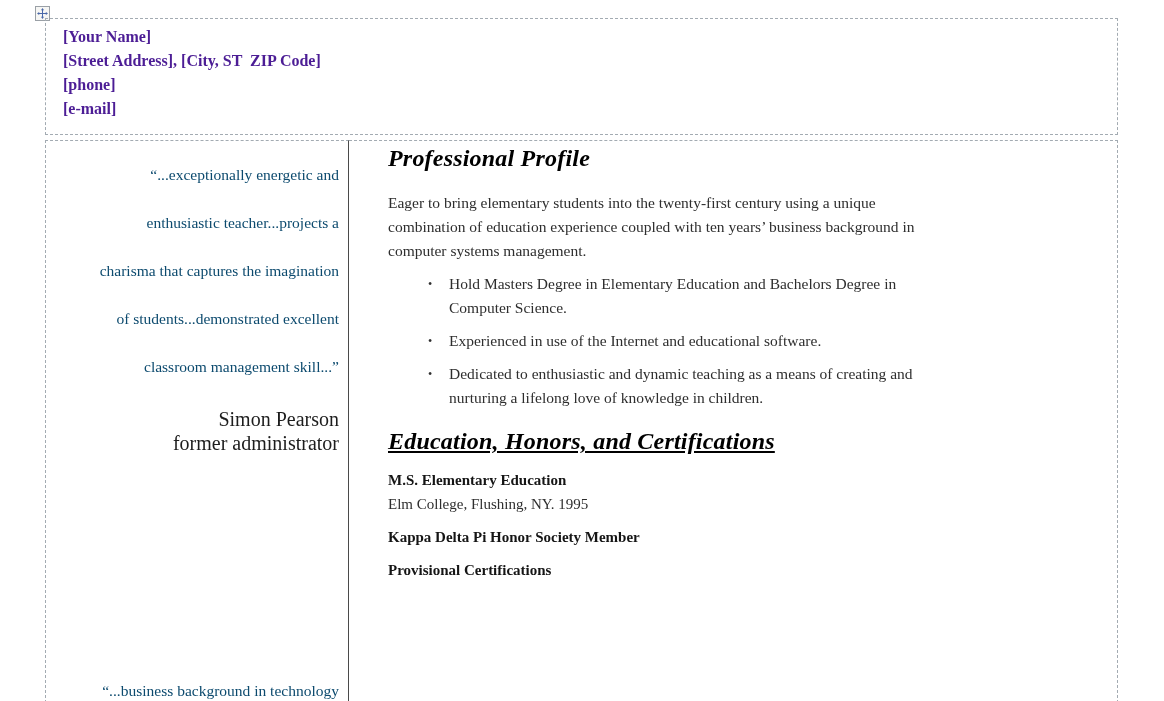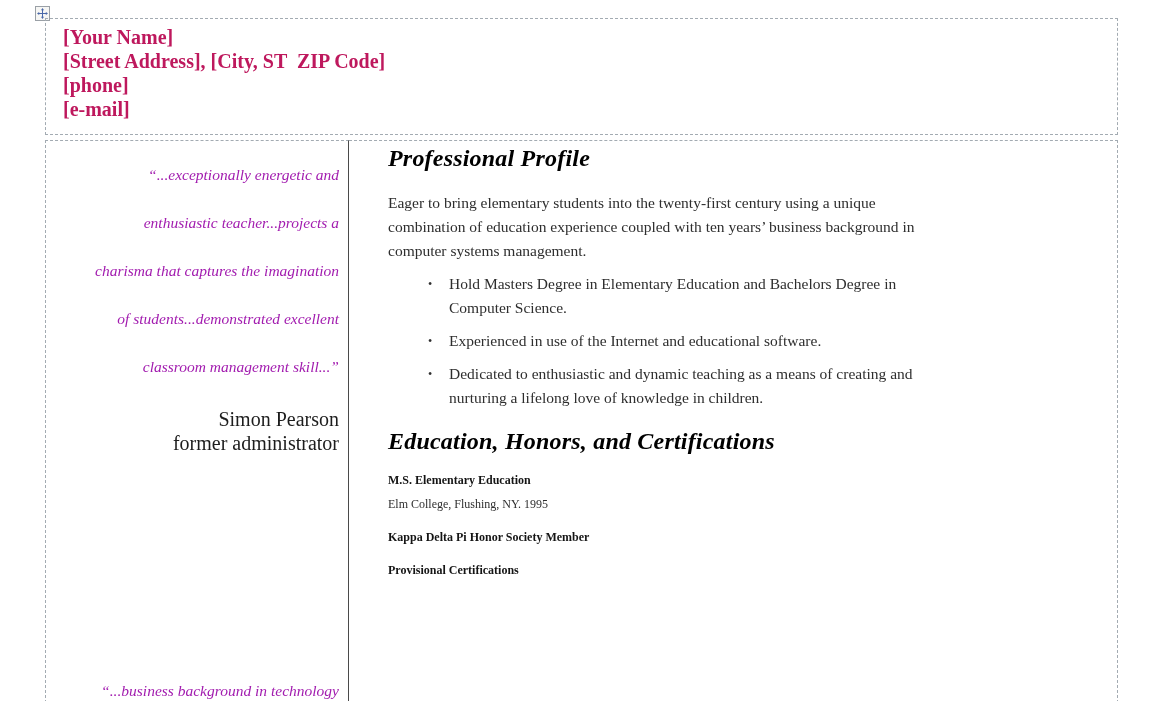--- a/index.html
+++ b/index.html
@@ -24,42 +24,41 @@
     position: absolute; left: 45px; top: 18px;
     width: 1073px; height: 700px;
     display: flex; flex-direction: column;
   }
   .row-header {
     height: 117px; flex: none;
     border: 1px dashed #a3abb2;
     padding: 6px 20px 0 17px;
   }
   .header-text {
-    font-size: 20px; line-height: 24px;
-    font-weight: bold; color: #be185d;
+    font-size: 16px; line-height: 24px;
+    font-weight: bold; color: #4c1d95;
     white-space: pre-wrap;
   }
   .row-body {
     margin-top: 5px;
     flex: 1;
     display: flex;
   }
   .cell-left {
     width: 304px; flex: none;
     border-top: 1px dashed #a3abb2;
     border-left: 1px dashed #a3abb2;
     border-right: 1.5px solid #4a4a4a;
     padding: 0 9px 0 10px;
     text-align: right;
     overflow: hidden;
   }
   .quote {
-    font-style: italic;
     font-size: 15.5px; line-height: 48px;
-    color: #a21caf;
+    color: #0c4a6e;
     white-space: pre-line;
   }
   .quote-first { margin-top: 10px; }
   .attribution {
     font-size: 20px; line-height: 24px;
     color: #1d1d1d;
     margin-top: 16px;
     white-space: pre-line;
   }
   .quote-second { margin-top: 212px; }
@@ -70,39 +69,39 @@
     padding: 2px 12px 0 39px;
     color: #2e2e2e;
     overflow: hidden;
   }
   .section-heading {
     font-style: italic; font-weight: bold;
     font-size: 24px; line-height: 30px;
     color: #000;
     letter-spacing: 0.2px;
   }
-  .heading-education { margin-top: 16px; }
+  .heading-education { margin-top: 16px; text-decoration: underline; }
   .intro {
     margin-top: 18px;
     font-size: 15.5px; line-height: 24px;
     white-space: pre-line;
   }
   .bullet-item {
     display: flex;
     margin-top: 9px;
     padding-left: 40px;
     font-size: 15.5px; line-height: 24px;
   }
   .bullet-marker {
     width: 21px; flex: none;
     font-size: 12px;
     color: #2e2e2e;
   }
   .bullet-text { white-space: pre-line; }
-  .entry { font-size: 12px; line-height: 24px; margin-top: 9px; }
+  .entry { font-size: 15px; line-height: 24px; margin-top: 9px; }
   .entry-first { margin-top: 12px; }
   .entry-second { margin-top: 8px; }
   .entry-title { font-weight: bold; color: #151515; }
   .entry-detail { color: #2e2e2e; }
 </style>
 </head>
 <body>
 
 <div class="move-handle">
   <svg width="11" height="11" viewBox="0 0 12 12">

